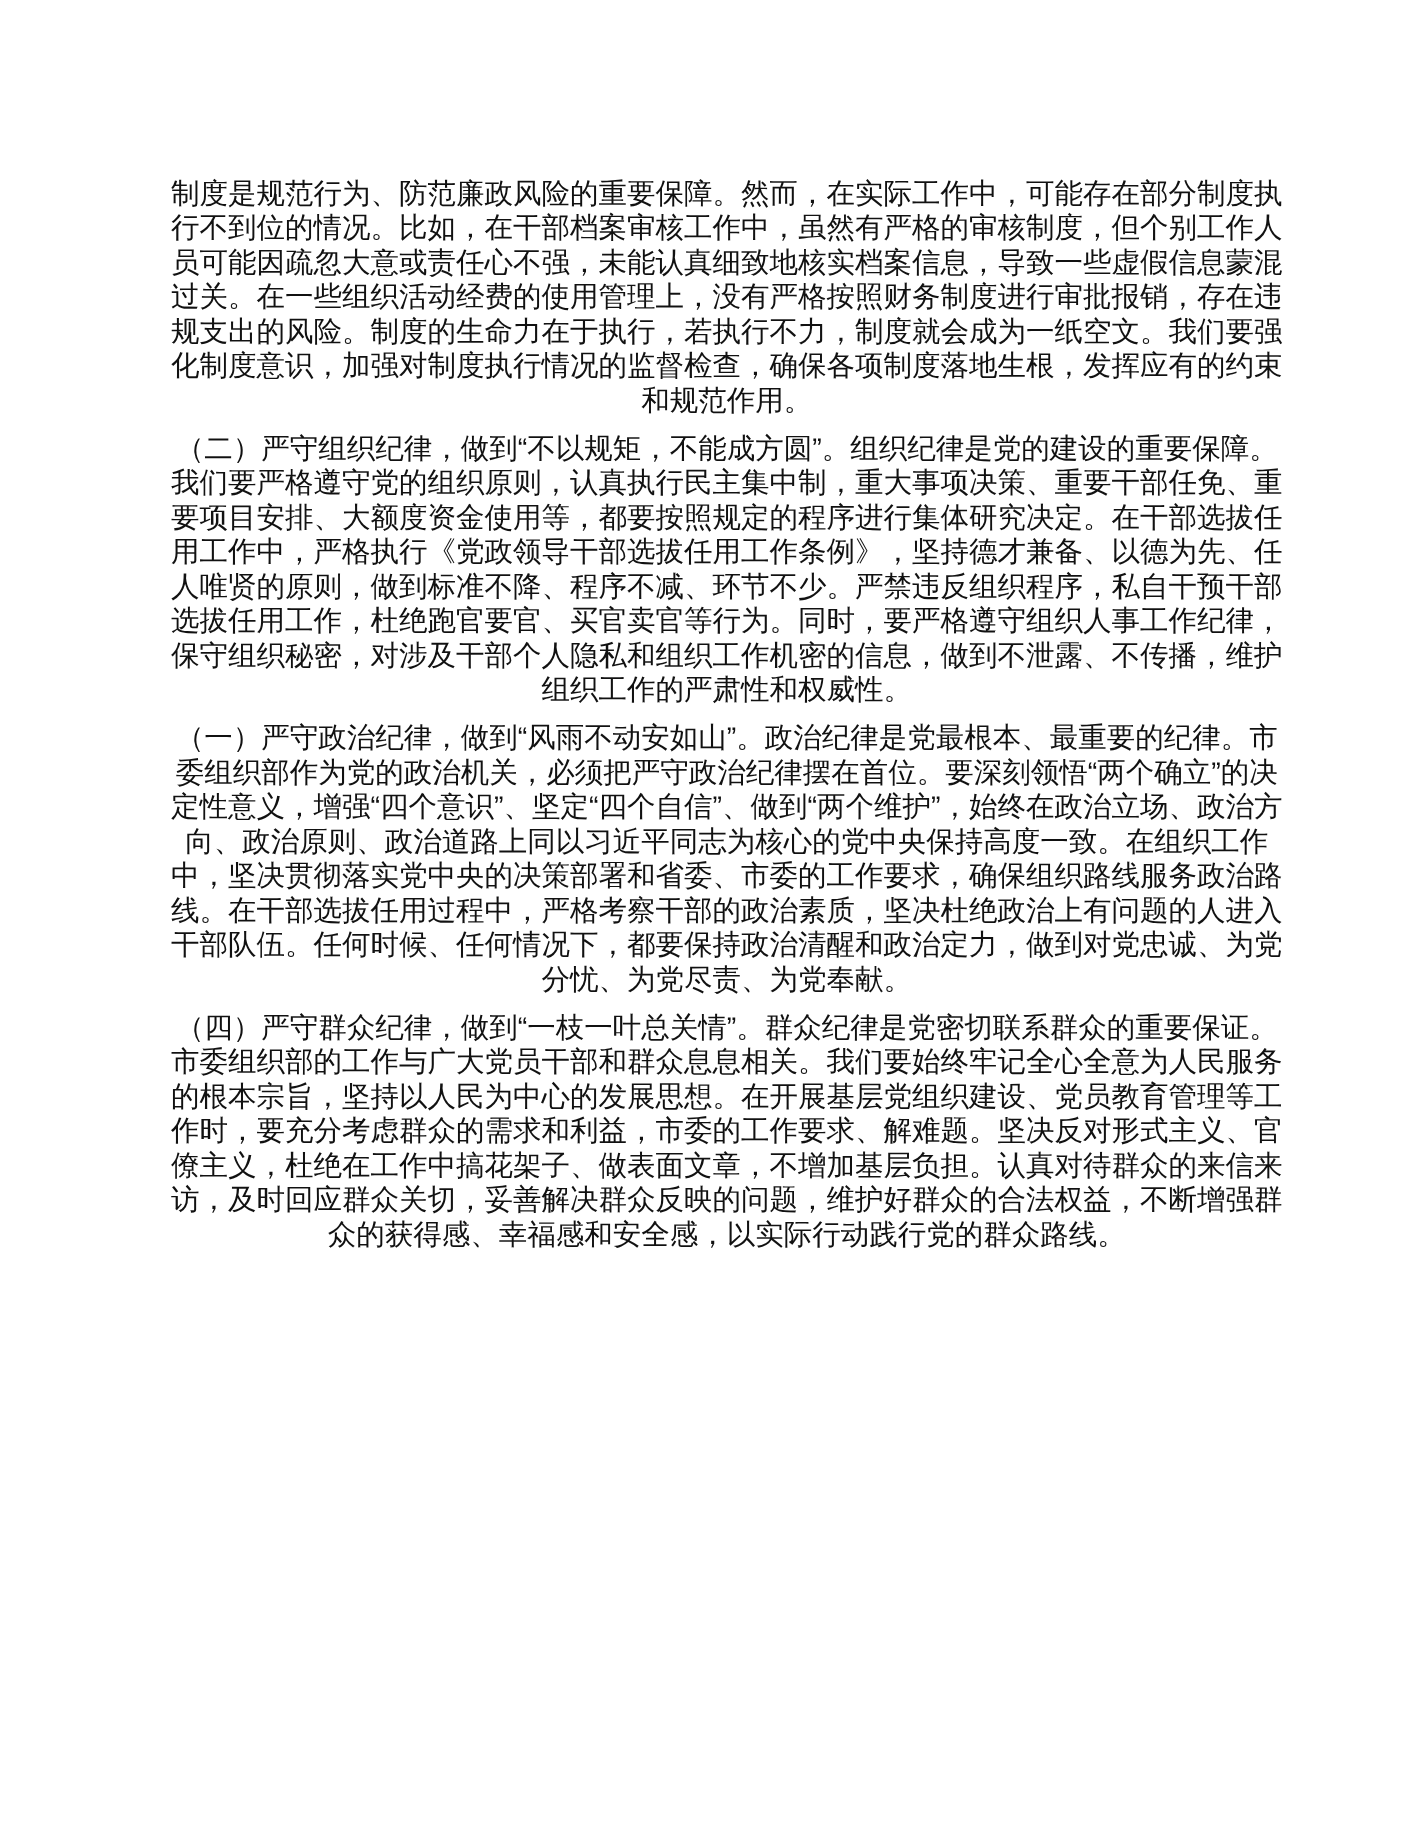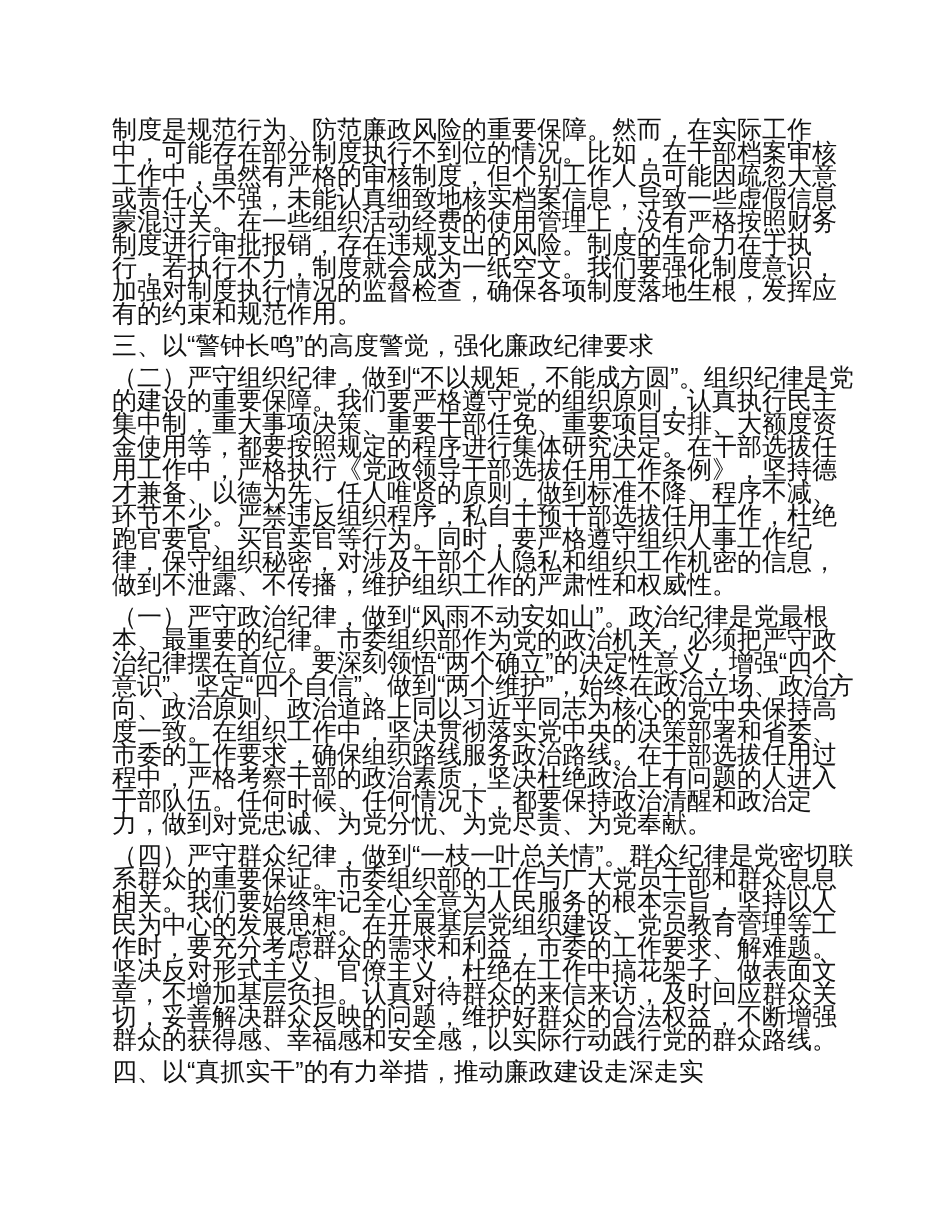--- a/index.html
+++ b/index.html
@@ -15,40 +15,38 @@
   .page {
     box-sizing: border-box;
     width: 950px;
     height: 1230px;
     padding: 118px 0 0 112px;
     background: #ffffff;
   }
   .doc {
     width: 745px;
     font-family: "Liberation Sans", "DejaVu Sans", sans-serif;
-    font-size: 25px;
+    font-size: 19px;
     line-height: 23px;
     color: #111111;
-    text-align: left;
+    text-align: center;
   }
   .para {
     margin: 0 0 9px 0;
     padding: 0;
     font-weight: 400;
     white-space: normal;
   }
   .para.heading {
     font-weight: 400; 
   }
 </style>
 </head>
 <body>
 
 <main class="page">
   <section class="doc" id="doc-body">
       <p class="para">制度是规范行为、防范廉政风险的重要保障。然而，在实际工作中，可能存在部分制度执行不到位的情况。比如，在干部档案审核工作中，虽然有严格的审核制度，但个别工作人员可能因疏忽大意或责任心不强，未能认真细致地核实档案信息，导致一些虚假信息蒙混过关。在一些组织活动经费的使用管理上，没有严格按照财务制度进行审批报销，存在违规支出的风险。制度的生命力在于执行，若执行不力，制度就会成为一纸空文。我们要强化制度意识，加强对制度执行情况的监督检查，确保各项制度落地生根，发挥应有的约束和规范作用。</p>
-      <p class="para heading">三、以“警钟长鸣”的高度警觉，强化廉政纪律要求</p>
       <p class="para">（二）严守组织纪律，做到“不以规矩，不能成方圆”。组织纪律是党的建设的重要保障。我们要严格遵守党的组织原则，认真执行民主集中制，重大事项决策、重要干部任免、重要项目安排、大额度资金使用等，都要按照规定的程序进行集体研究决定。在干部选拔任用工作中，严格执行《党政领导干部选拔任用工作条例》，坚持德才兼备、以德为先、任人唯贤的原则，做到标准不降、程序不减、环节不少。严禁违反组织程序，私自干预干部选拔任用工作，杜绝跑官要官、买官卖官等行为。同时，要严格遵守组织人事工作纪律，保守组织秘密，对涉及干部个人隐私和组织工作机密的信息，做到不泄露、不传播，维护组织工作的严肃性和权威性。</p>
       <p class="para">（一）严守政治纪律，做到“风雨不动安如山”。政治纪律是党最根本、最重要的纪律。市委组织部作为党的政治机关，必须把严守政治纪律摆在首位。要深刻领悟“两个确立”的决定性意义，增强“四个意识”、坚定“四个自信”、做到“两个维护”，始终在政治立场、政治方向、政治原则、政治道路上同以习近平同志为核心的党中央保持高度一致。在组织工作中，坚决贯彻落实党中央的决策部署和省委、市委的工作要求，确保组织路线服务政治路线。在干部选拔任用过程中，严格考察干部的政治素质，坚决杜绝政治上有问题的人进入干部队伍。任何时候、任何情况下，都要保持政治清醒和政治定力，做到对党忠诚、为党分忧、为党尽责、为党奉献。</p>
       <p class="para">（四）严守群众纪律，做到“一枝一叶总关情”。群众纪律是党密切联系群众的重要保证。市委组织部的工作与广大党员干部和群众息息相关。我们要始终牢记全心全意为人民服务的根本宗旨，坚持以人民为中心的发展思想。在开展基层党组织建设、党员教育管理等工作时，要充分考虑群众的需求和利益，市委的工作要求、解难题。坚决反对形式主义、官僚主义，杜绝在工作中搞花架子、做表面文章，不增加基层负担。认真对待群众的来信来访，及时回应群众关切，妥善解决群众反映的问题，维护好群众的合法权益，不断增强群众的获得感、幸福感和安全感，以实际行动践行党的群众路线。</p>
-      <p class="para heading">四、以“真抓实干”的有力举措，推动廉政建设走深走实</p>
     </section>
 </main>
 
 </body></html>

